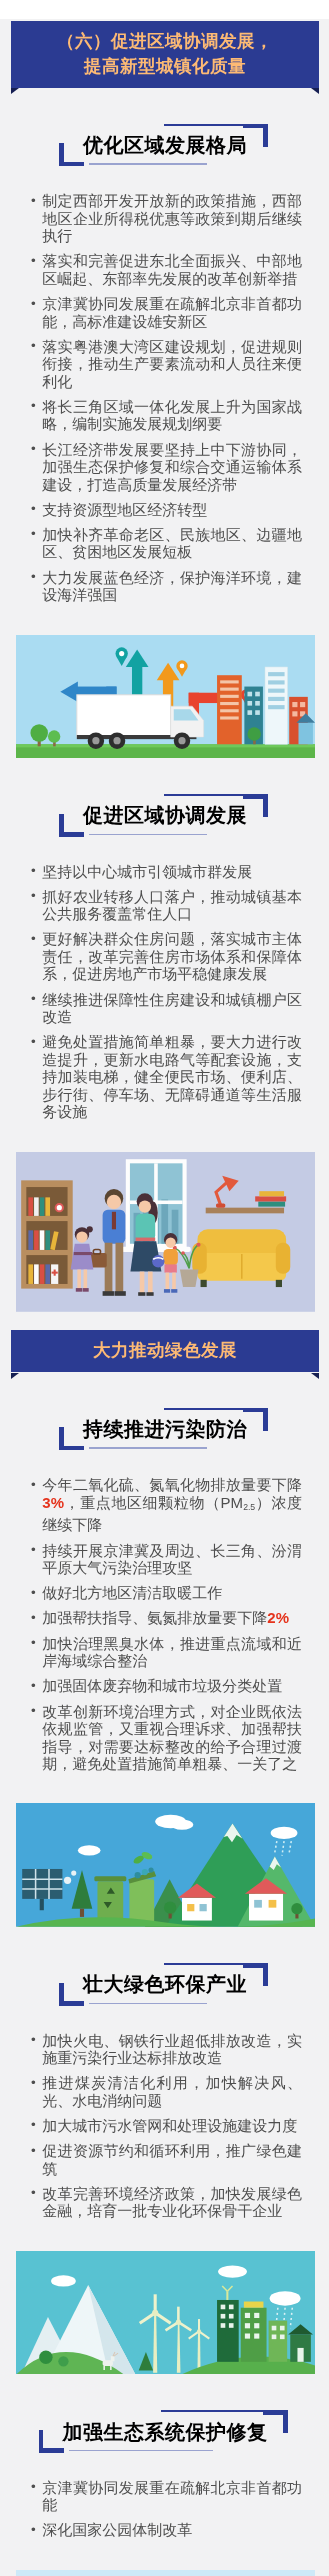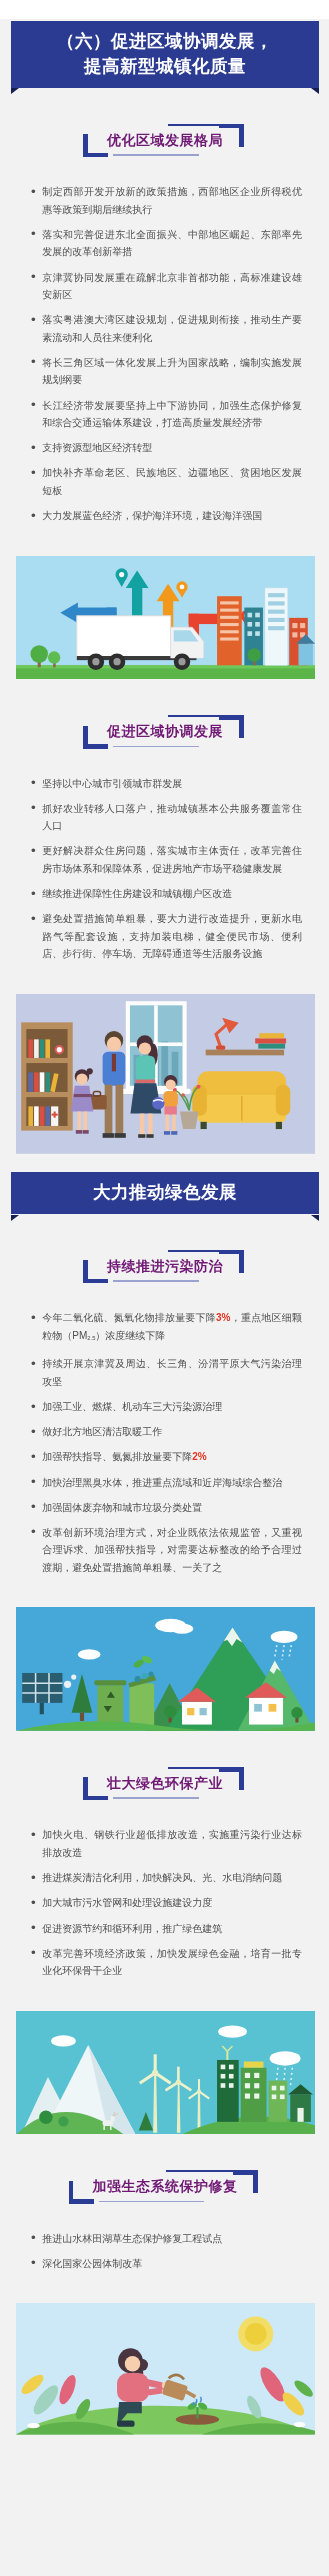--- a/index.html
+++ b/index.html
@@ -10,21 +10,21 @@
     -webkit-font-smoothing:antialiased;
   }
   .top-strip { height:18.5px; background:#ffffff; }
   .poster { width:330px; overflow:hidden; }
 
   
   .banner {
     position:relative;
     margin:2.1px 11.3px 0;
     background:#2b3b92;
-    color:#ffffff;
+    color:#fdba74;
     text-align:center;
     padding:8.2px 3.1px 9.3px;
     font-size:17.5px;
     font-weight:bold;
     line-height:1.42;
     letter-spacing:0.5px;
   }
   .banner::before {
     content:""; position:absolute; left:0; bottom:-6.7px; width:0; height:0;
     border-top:6.7px solid #161f52; border-right:8.2px solid transparent;
@@ -33,40 +33,40 @@
     content:""; position:absolute; right:0; bottom:-6.7px; width:0; height:0;
     border-top:6.7px solid #161f52; border-left:8.2px solid transparent;
   }
 
   
   .subheader {
     position:relative;
     width:fit-content;
     margin:36px auto 26px;
     padding:8.2px 7.2px 7.2px;
-    font-size:14px;
+    font-size:20px;
     font-weight:bold;
-    color:#701a75;
+    color:#000000;
     letter-spacing:0.5px;
   }
   .deco { position:absolute; display:block; background:#2b3c96; }
   .deco-top-line     { top:0; right:-13.4px; width:58%; height:2.1px; }
   .deco-top-corner-h { top:0; right:-13.4px; width:25px; height:4.6px; }
   .deco-top-corner-v { top:0; right:-13.4px; width:4.6px;  height:23px; }
   .deco-bottom-corner-v { bottom:0; left:-16.5px; width:4.6px; height:23px; }
   .deco-bottom-corner-h { bottom:0; left:-16.5px; width:25px; height:4.6px; }
   .deco-bottom-line  { bottom:1.5px; left:13.4px; width:66%; height:1.5px; background:#9aa3cf; }
 
   
   .bullets { margin:0; padding:0 28px 5.2px 31px; list-style:none; }
   .bullets li {
     position:relative;
     padding-left:11.3px;
     margin:0 0 7.7px;
-    font-size:10px;
+    font-size:15px;
     line-height:17.5px;
     color:#4e4e4e;
     text-align:justify;
   }
   .bullets li::before {
     content:"\2022";
     position:absolute; left:0; top:-0.5px;
     color:#4e4e4e; font-size:13.4px;
   }
   .seg-red { color:#e5331c; font-weight:bold; }
@@ -294,21 +294,20 @@
 </figure>
     </section>
     <section class="section">
       <div class="banner">
         <div class="banner-line">大力推动绿色发展</div>
       </div>
       <div class="subheader"><i class="deco deco-top-line"></i><i class="deco deco-top-corner-h"></i><i class="deco deco-top-corner-v"></i><i class="deco deco-bottom-corner-v"></i><i class="deco deco-bottom-corner-h"></i><i class="deco deco-bottom-line"></i><span>持续推进污染防治</span></div>
       <ul class="bullets">
         <li><span>今年二氧化硫、氮氧化物排放量要下降</span><span class="seg-red">3%</span><span>，重点地区细颗粒物（PM</span><span class="seg-sub">2.5</span><span>）浓度继续下降</span></li>
         <li>持续开展京津冀及周边、长三角、汾渭平原大气污染治理攻坚</li>
-        <li>加强工业、燃煤、机动车三大污染源治理</li>
         <li>做好北方地区清洁取暖工作</li>
         <li><span>加强帮扶指导、氨氮排放量要下降</span><span class="seg-red">2%</span></li>
         <li>加快治理黑臭水体，推进重点流域和近岸海域综合整治</li>
         <li>加强固体废弃物和城市垃圾分类处置</li>
         <li>改革创新环境治理方式，对企业既依法依规监管，又重视合理诉求、加强帮扶指导，对需要达标整改的给予合理过渡期，避免处置措施简单粗暴、一关了之</li>
       </ul>
       <figure class="illo" style="margin: 18px 15.5px;">
   <svg viewBox="0 0 580 240" xmlns="http://www.w3.org/2000/svg">
     <rect width="580" height="240" fill="#46a7d9"></rect>
     <ellipse cx="300" cy="36" rx="30" ry="13" fill="#ffffff"></ellipse>
@@ -448,21 +447,21 @@
       <polygon points="528,162 552,142 576,162" fill="#1f5a30"></polygon>
       <rect x="546" y="188" width="12" height="27" fill="#e8f4ea"></rect>
       <line x1="410" y1="95" x2="410" y2="78" stroke="#d8e89a" stroke-width="4"></line>
       <line x1="410" y1="78" x2="400" y2="68" stroke="#d8e89a" stroke-width="3"></line>
       <line x1="410" y1="78" x2="420" y2="68" stroke="#d8e89a" stroke-width="3"></line>
     </g>
   </svg>
 </figure>
       <div class="subheader"><i class="deco deco-top-line"></i><i class="deco deco-top-corner-h"></i><i class="deco deco-top-corner-v"></i><i class="deco deco-bottom-corner-v"></i><i class="deco deco-bottom-corner-h"></i><i class="deco deco-bottom-line"></i><span>加强生态系统保护修复</span></div>
       <ul class="bullets">
-        <li>推进山水林田湖草生态保护修复工程试点</li>
+        <li>京津冀协同发展重在疏解北京非首都功能</li>
         <li>深化国家公园体制改革</li>
       </ul>
       <figure class="illo" style="margin: 18px 15.5px;">
   <svg viewBox="0 0 580 255" xmlns="http://www.w3.org/2000/svg">
     <rect width="580" height="255" fill="#cde9f8"></rect>
     <g>
       <circle cx="465" cy="60" r="34" fill="#f2de66"></circle>
             <circle cx="465" cy="60" r="21" fill="#eccf3a"></circle>
     </g>
     <path d="M0 255 C120 180 430 182 580 255 Z" fill="#7cc75e"></path>

